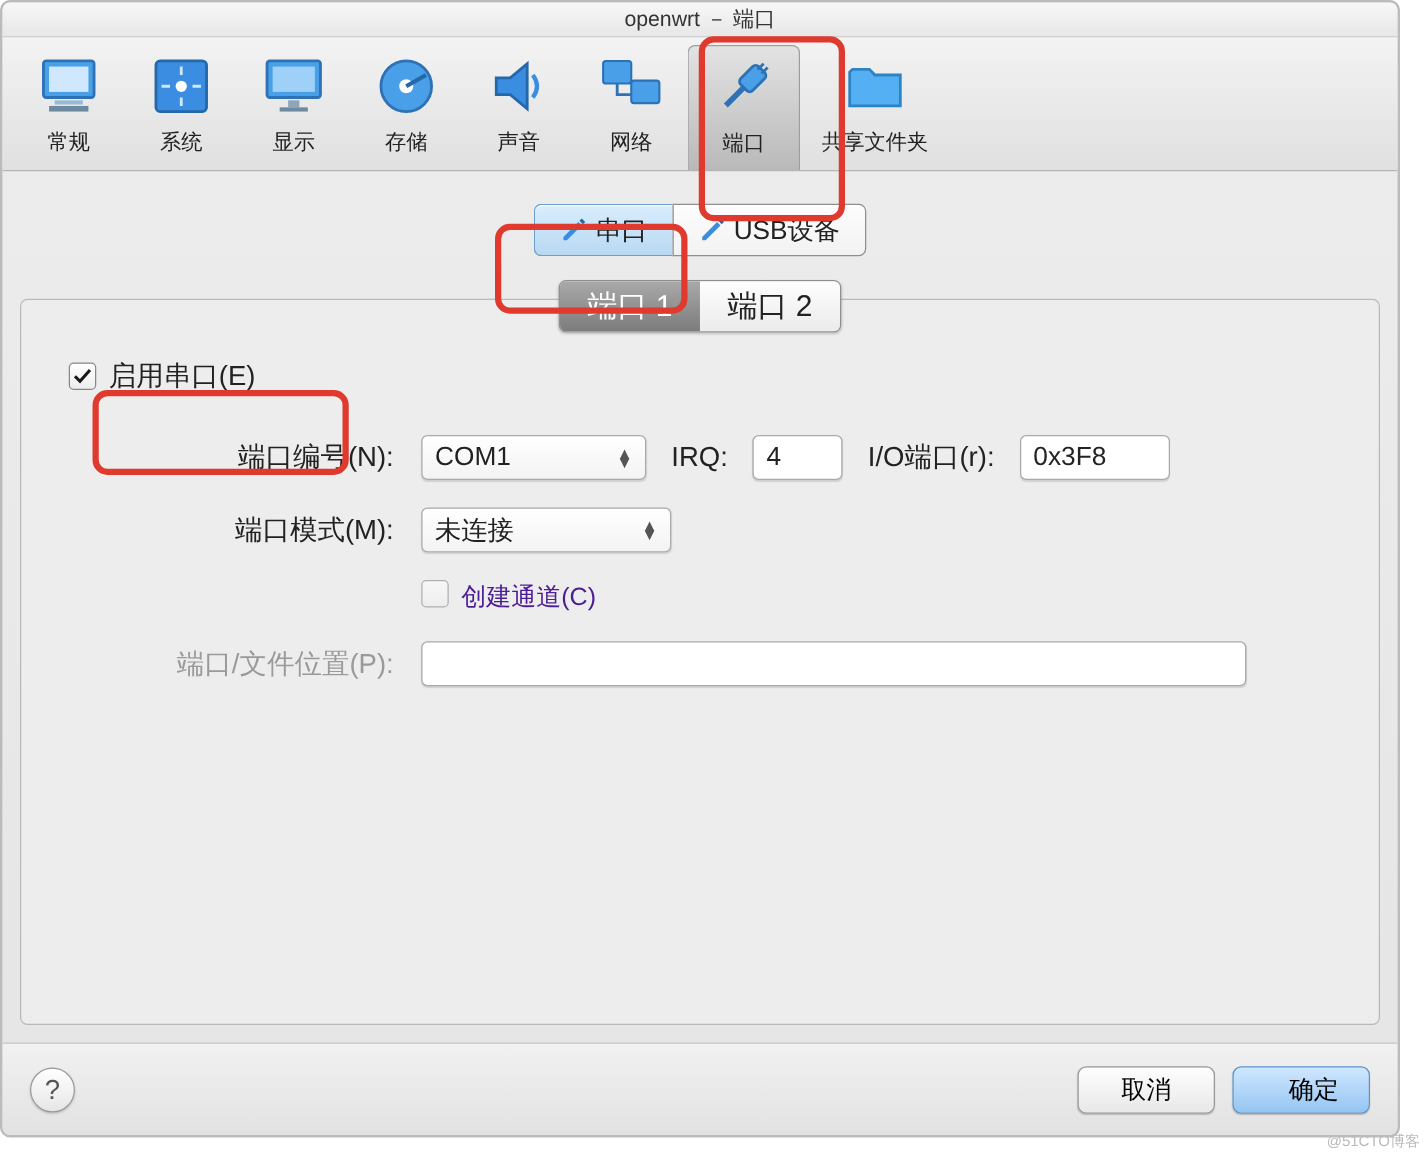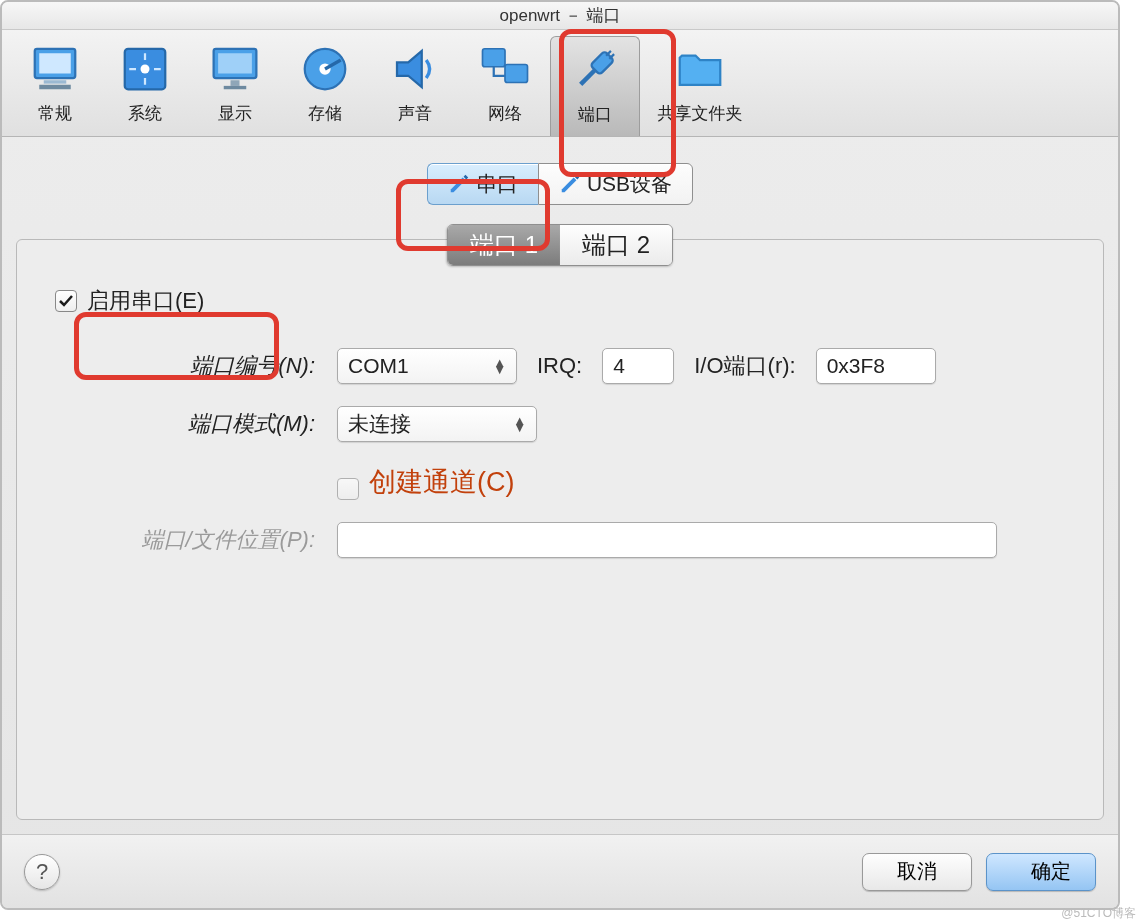--- a/index.html
+++ b/index.html
@@ -175,21 +175,20 @@
       display: grid;
       grid-template-columns: 320px 1fr;
       row-gap: 22px;
       align-items: center;
     }
     .form-label {
       text-align: right;
       padding-right: 22px;
       font-size: 22px;
       color: #222;
-      font-style: italic;
     }
     .form-label.disabled { color: #9a9a9a; }
     .form-control-row { display: flex; align-items: center; gap: 20px; }
     .select-box, .text-input, .num-input {
       height: 36px;
       font-size: 21px;
       border: 1px solid #aaa;
       border-radius: 5px;
       background: linear-gradient(#fff,#f3f3f3);
       box-shadow: inset 0 1px 0 #fff, 0 1px 1px rgba(0,0,0,.12);
@@ -199,21 +198,21 @@
       position: relative;
       cursor: pointer;
       gap: 21px;
     }
     .select-box { width: 180px; justify-content: space-between; }
     .select-arrows { font-size: 13px; line-height: 7px; color: #555; display:flex; flex-direction:column; margin-left:8px;}
     .num-input { width: 72px; background: #fff; cursor: text; }
     .text-input { width: 660px; background: #fff; cursor: text; }
     .inline-label { font-size: 22px; }
     .channel-row {
-      display: flex; align-items: flex-end; gap: 10px; font-size: 27px; color: #c2410c;
+      display: flex; align-items: flex-start; gap: 10px; font-size: 20px; color: #4c1d95;
     }
     .channel-row .checkbox { opacity: .6; cursor: default;}
     .watermark {
       position: absolute;
       top: 463px; left: 450px;
       color: #cfcfcf; font-size: 18px;
       letter-spacing: .5px;
       pointer-events:none;
     }
     .bottom-bar {

